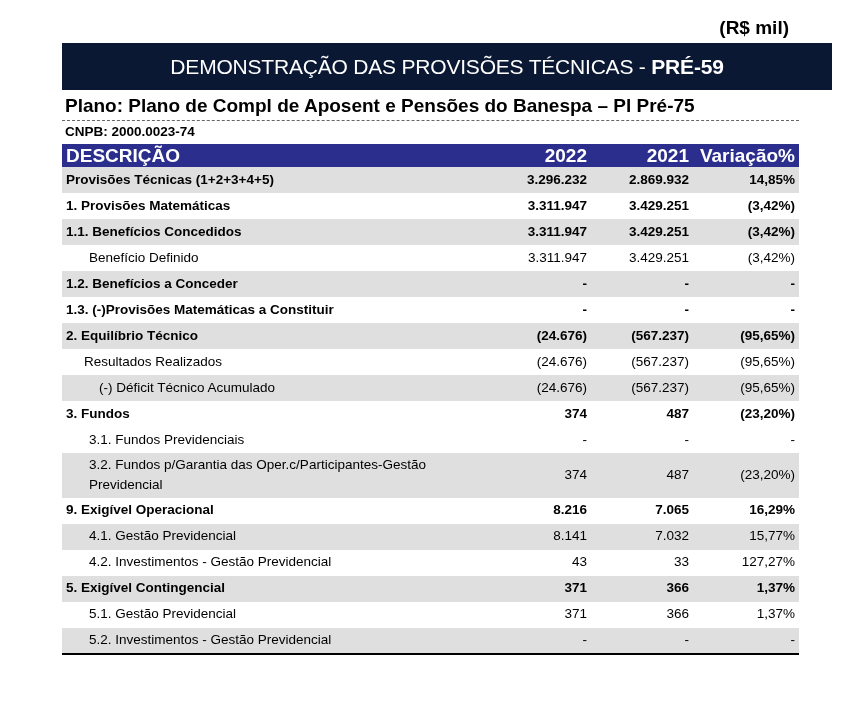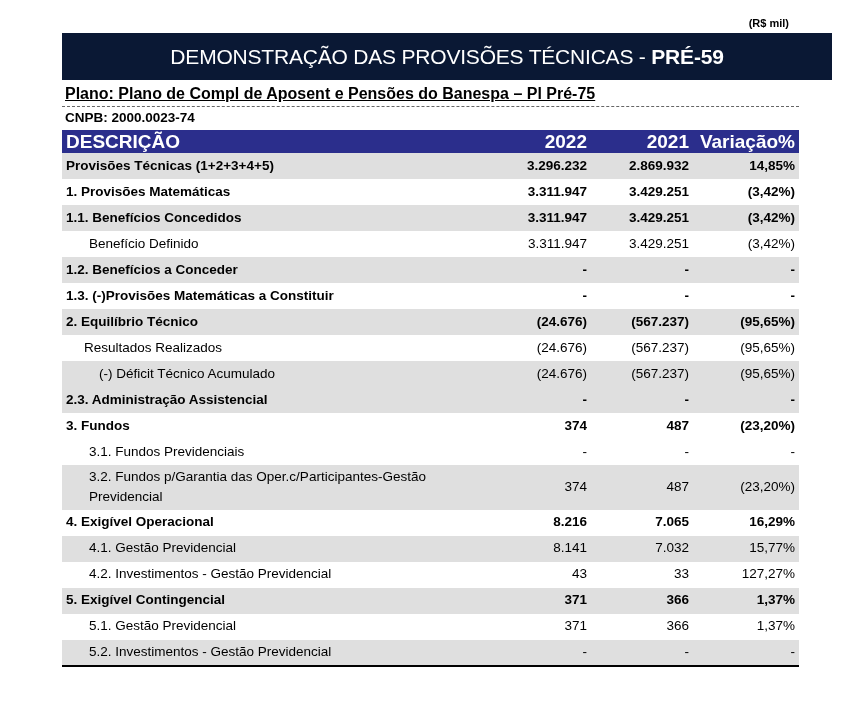--- a/index.html
+++ b/index.html
@@ -11,31 +11,31 @@
   }
   *{box-sizing:border-box;}
   html,body{margin:0;padding:0;}
   body{
     width:863px;height:709px;background:#FFFFFF;
     font-family:"Liberation Sans", sans-serif;color:var(--body-text);
     overflow:hidden;
   }
   .wrap{margin-left:62px;width:737px;}
   .currency-note{
-    text-align:right;font-weight:bold;font-size:11px;
+    text-align:right;font-weight:bold;font-size:19px;
     padding:17px 10px 4px 0;
   }
   .title-banner{
     background:var(--banner-bg);height:47px;width:770px;
     display:flex;align-items:center;justify-content:center;
     color:#FFFFFF;font-size:21px;letter-spacing:-0.2px;white-space:pre;
   }
   .title-banner .hl{font-weight:bold;}
   .plan-line{
-    font-weight:bold;font-size:16px;padding:5px 0 3px 3px;text-decoration:underline;
+    font-weight:bold;font-size:19px;padding:5px 0 3px 3px;
   }
   .cnpb-line{
     font-weight:bold;font-size:13.5px;padding:3px 0 4px 3px;
     border-top:1px dashed #666;
   }
   table{
     width:737px;border-collapse:collapse;table-layout:fixed;
     font-size:13.5px;margin-top:1px;
   }
   thead th{
@@ -135,46 +135,40 @@
           <td class="num">(24.676)</td>
           <td class="num">(567.237)</td>
           <td class="num">(95,65%)</td>
         </tr>
         <tr class="shade ">
           <td class="desc ind3">(-) Déficit Técnico Acumulado</td>
           <td class="num">(24.676)</td>
           <td class="num">(567.237)</td>
           <td class="num">(95,65%)</td>
         </tr>
-        <tr class="shade bold">
-          <td class="desc ind0">2.3. Administração Assistencial</td>
-          <td class="num">-</td>
-          <td class="num">-</td>
-          <td class="num">-</td>
-        </tr>
         <tr class="bold">
           <td class="desc ind0">3. Fundos</td>
           <td class="num">374</td>
           <td class="num">487</td>
           <td class="num">(23,20%)</td>
         </tr>
         <tr class="">
           <td class="desc ind2">3.1. Fundos Previdenciais</td>
           <td class="num">-</td>
           <td class="num">-</td>
           <td class="num">-</td>
         </tr>
         <tr class="shade ">
           <td class="desc ind2">3.2. Fundos p/Garantia das Oper.c/Participantes-Gestão Previdencial</td>
           <td class="num">374</td>
           <td class="num">487</td>
           <td class="num">(23,20%)</td>
         </tr>
         <tr class="bold">
-          <td class="desc ind0">4. Exigível Operacional</td>
+          <td class="desc ind0">9. Exigível Operacional</td>
           <td class="num">8.216</td>
           <td class="num">7.065</td>
           <td class="num">16,29%</td>
         </tr>
         <tr class="shade ">
           <td class="desc ind2">4.1. Gestão Previdencial</td>
           <td class="num">8.141</td>
           <td class="num">7.032</td>
           <td class="num">15,77%</td>
         </tr>

